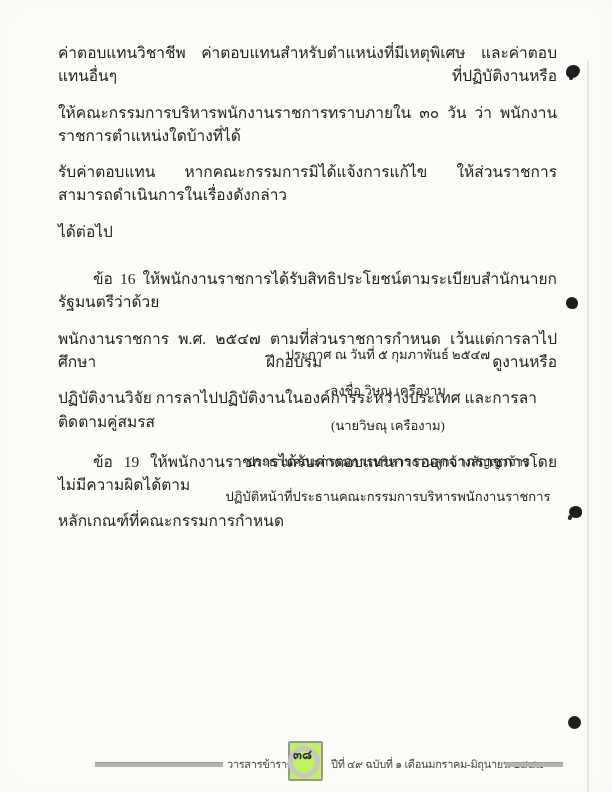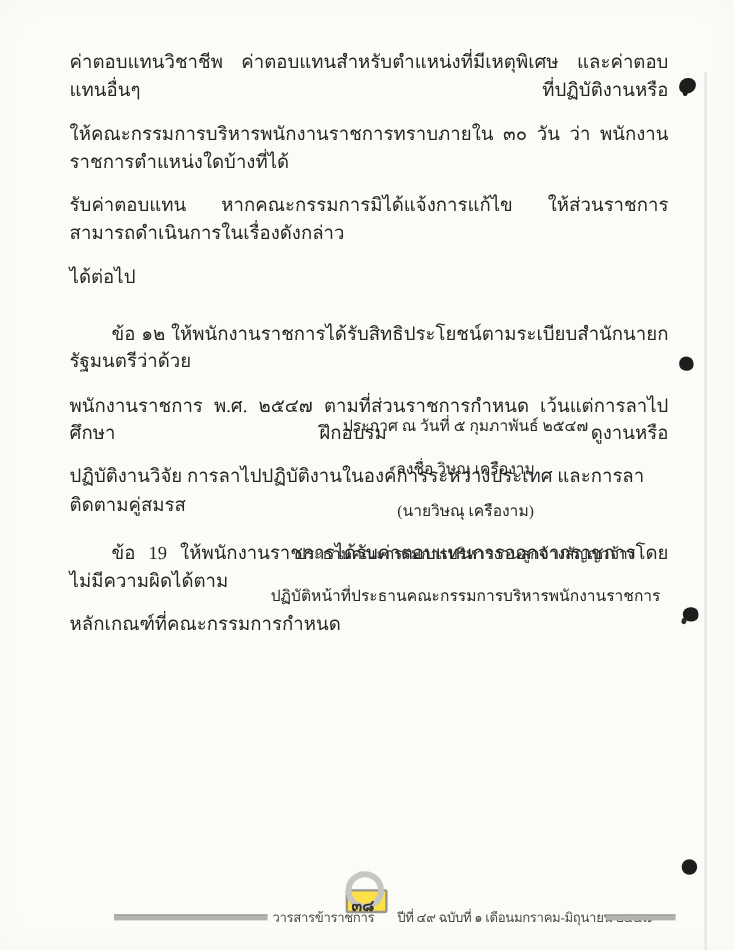--- a/index.html
+++ b/index.html
@@ -32,22 +32,22 @@
   .sig .line { text-align:center; text-align-last:center; }
 
   
   .footer { position:absolute; top:744px; left:0; width:612px; height:42px; font-size:11px; color:#4a4a48; }
   .rule { position:absolute; height:4px; background:#b3b3af; border-top:1px solid #9d9d99; }
   .rule.left  { left:95px;  top:18px; width:128px; }
   .rule.right { left:505px; top:18px; width:58px; }
   .journal { position:absolute; left:227px; top:11px; letter-spacing:-0.3px; }
   .issue   { position:absolute; left:331px; top:11px; letter-spacing:-0.3px; }
   .badge {
-    position:absolute; left:288px; top:-3px; width:35px; height:20px;
-    background:#fde047; border:2px solid #97978f; box-sizing:border-box;
+    position:absolute; left:288px; top:-3px; width:35px; height:40px;
+    background:#bef264; border:2px solid #97978f; box-sizing:border-box;
     border-radius:2px;
   }
   .badge-ring {
     position:absolute; right:1px; bottom:1px; width:22px; height:22px;
     border:5px solid #c7c7c2; border-radius:50%;
   }
   .badge-num {
     position:absolute; top:1px; left:3px; font-size:13px; font-weight:bold; color:#2e2e2c;
   }
 
@@ -68,21 +68,21 @@
 
   <div class="textblock">
     <div class="para p1">
       <div class="line j">ค่าตอบแทนวิชาชีพ ค่าตอบแทนสำหรับตำแหน่งที่มีเหตุพิเศษ และค่าตอบแทนอื่นๆ ที่ปฏิบัติงานหรือ</div>
       <div class="line j">ให้คณะกรรมการบริหารพนักงานราชการทราบภายใน ๓๐ วัน ว่า พนักงานราชการตำแหน่งใดบ้างที่ได้</div>
       <div class="line j">รับค่าตอบแทน หากคณะกรรมการมิได้แจ้งการแก้ไข ให้ส่วนราชการสามารถดำเนินการในเรื่องดังกล่าว</div>
       <div class="line">ได้ต่อไป</div>
     </div>
 
     <div class="para p2">
-      <div class="line j indent">ข้อ ๑๒  ให้พนักงานราชการได้รับสิทธิประโยชน์ตามระเบียบสำนักนายกรัฐมนตรีว่าด้วย</div>
+      <div class="line j indent">ข้อ 16  ให้พนักงานราชการได้รับสิทธิประโยชน์ตามระเบียบสำนักนายกรัฐมนตรีว่าด้วย</div>
       <div class="line j">พนักงานราชการ พ.ศ. ๒๕๔๗ ตามที่ส่วนราชการกำหนด เว้นแต่การลาไปศึกษา ฝึกอบรม ดูงานหรือ</div>
       <div class="line">ปฏิบัติงานวิจัย  การลาไปปฏิบัติงานในองค์การระหว่างประเทศ และการลาติดตามคู่สมรส</div>
     </div>
 
     <div class="para p3">
       <div class="line j indent">ข้อ 19 ให้พนักงานราชการได้รับค่าตอบแทนการออกจากราชการโดยไม่มีความผิดได้ตาม</div>
       <div class="line">หลักเกณฑ์ที่คณะกรรมการกำหนด</div>
     </div>
   </div>
 

